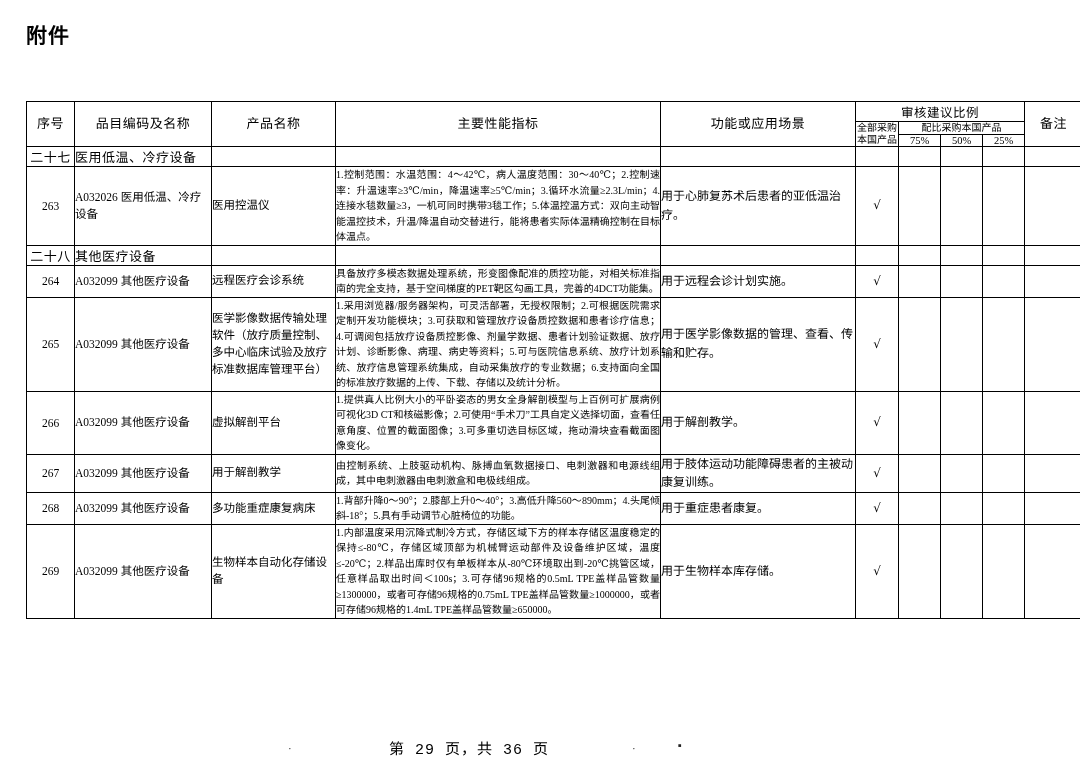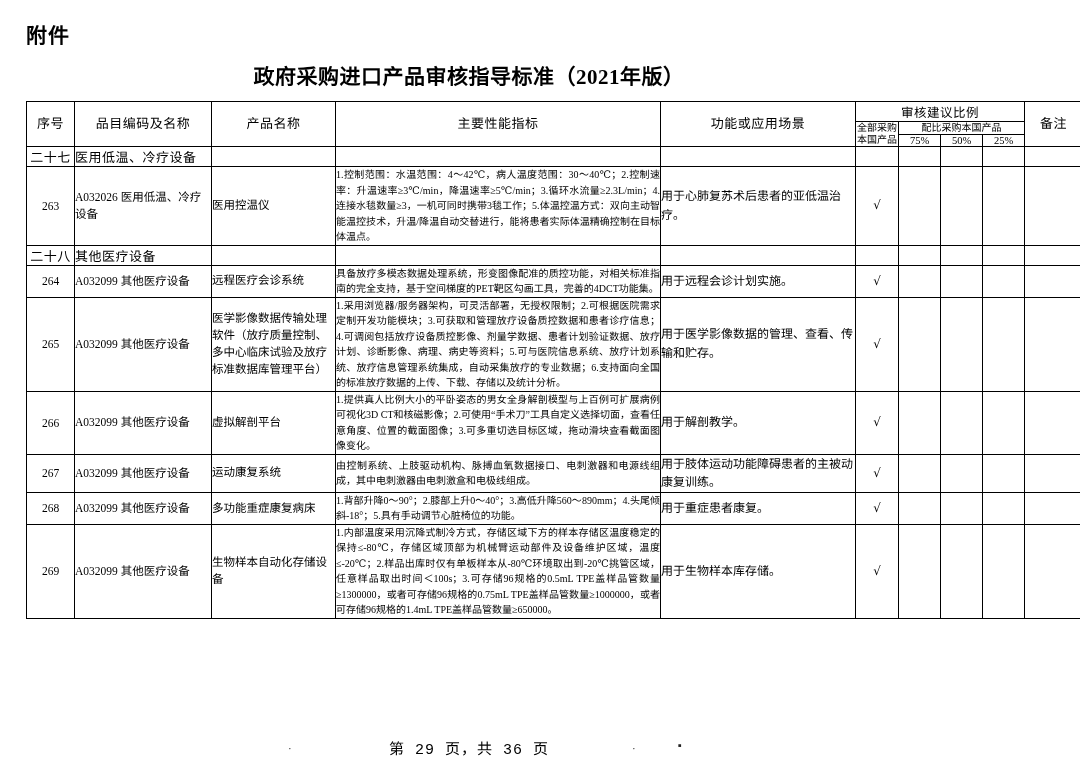--- a/index.html
+++ b/index.html
@@ -211,21 +211,20 @@
     color: #222;
   }
 </style>
 </head>
 <body>
 
 <div class="page">
 
   <div class="attachment-label">附件</div>
 
-  <div class="doc-title">政府采购进口产品审核指导标准（2021年版）</div>
 
   <div class="table-wrap">
     <table class="main">
       <colgroup>
         <col class="c-seq">
           <col class="c-code">
           <col class="c-prod">
           <col class="c-perf">
         <col class="c-func">
           <col class="c-all">
@@ -323,21 +322,21 @@
             <td class="cell-func">用于解剖教学。</td>
             <td class="cell-check"><span class="check-mark">√</span></td>
             <td class="cell-check"></td>
             <td class="cell-check"></td>
             <td class="cell-check"></td>
             <td class="cell-func"></td>
           </tr>
           <tr>
             <td class="cell-seq">267</td>
             <td class="cell-code">A032099 其他医疗设备</td>
-            <td class="cell-prod">运动康复系统</td>
+            <td class="cell-prod">用于解剖教学</td>
             <td class="cell-perf">由控制系统、上肢驱动机构、脉搏血氧数据接口、电刺激器和电源线组成，其中电刺激器由电刺激盒和电极线组成。</td>
             <td class="cell-func">用于肢体运动功能障碍患者的主被动康复训练。</td>
             <td class="cell-check"><span class="check-mark">√</span></td>
             <td class="cell-check"></td>
             <td class="cell-check"></td>
             <td class="cell-check"></td>
             <td class="cell-func"></td>
           </tr>
           <tr>
             <td class="cell-seq">268</td>

